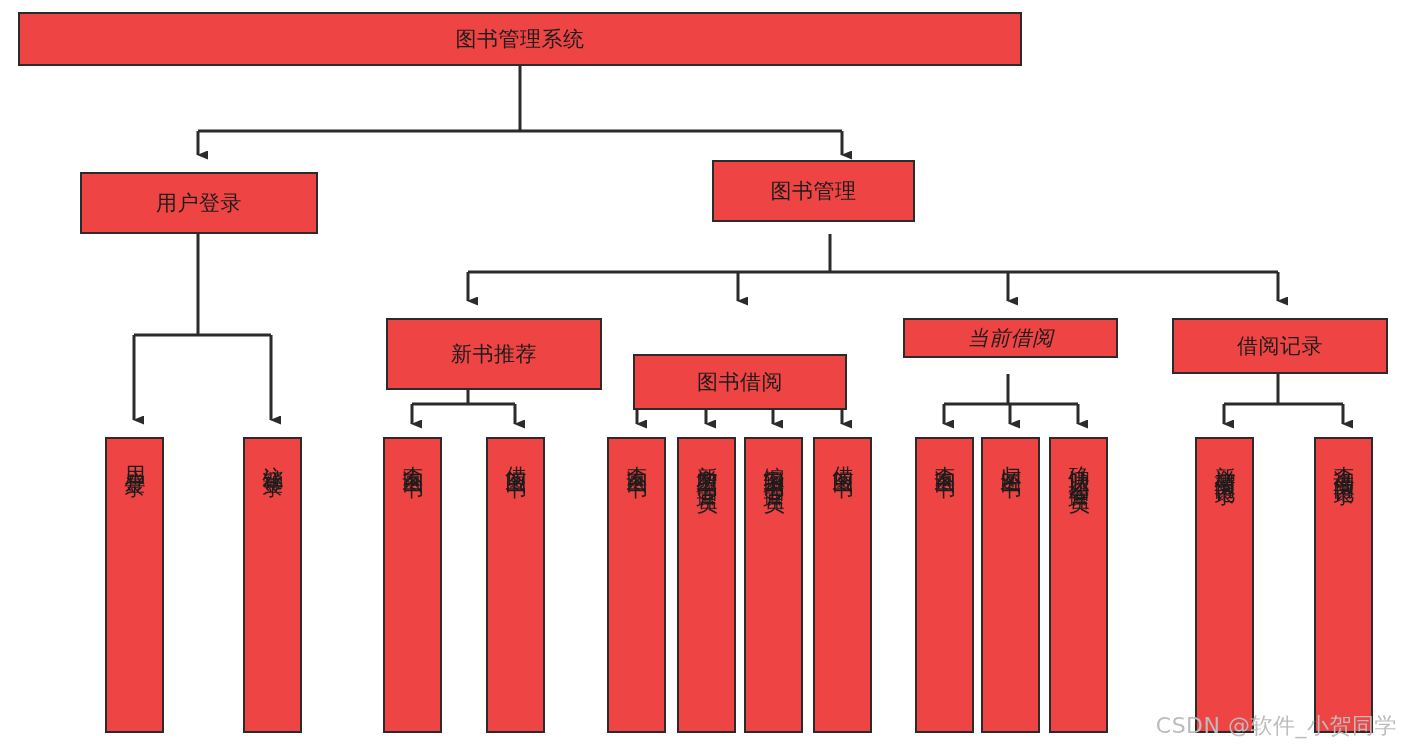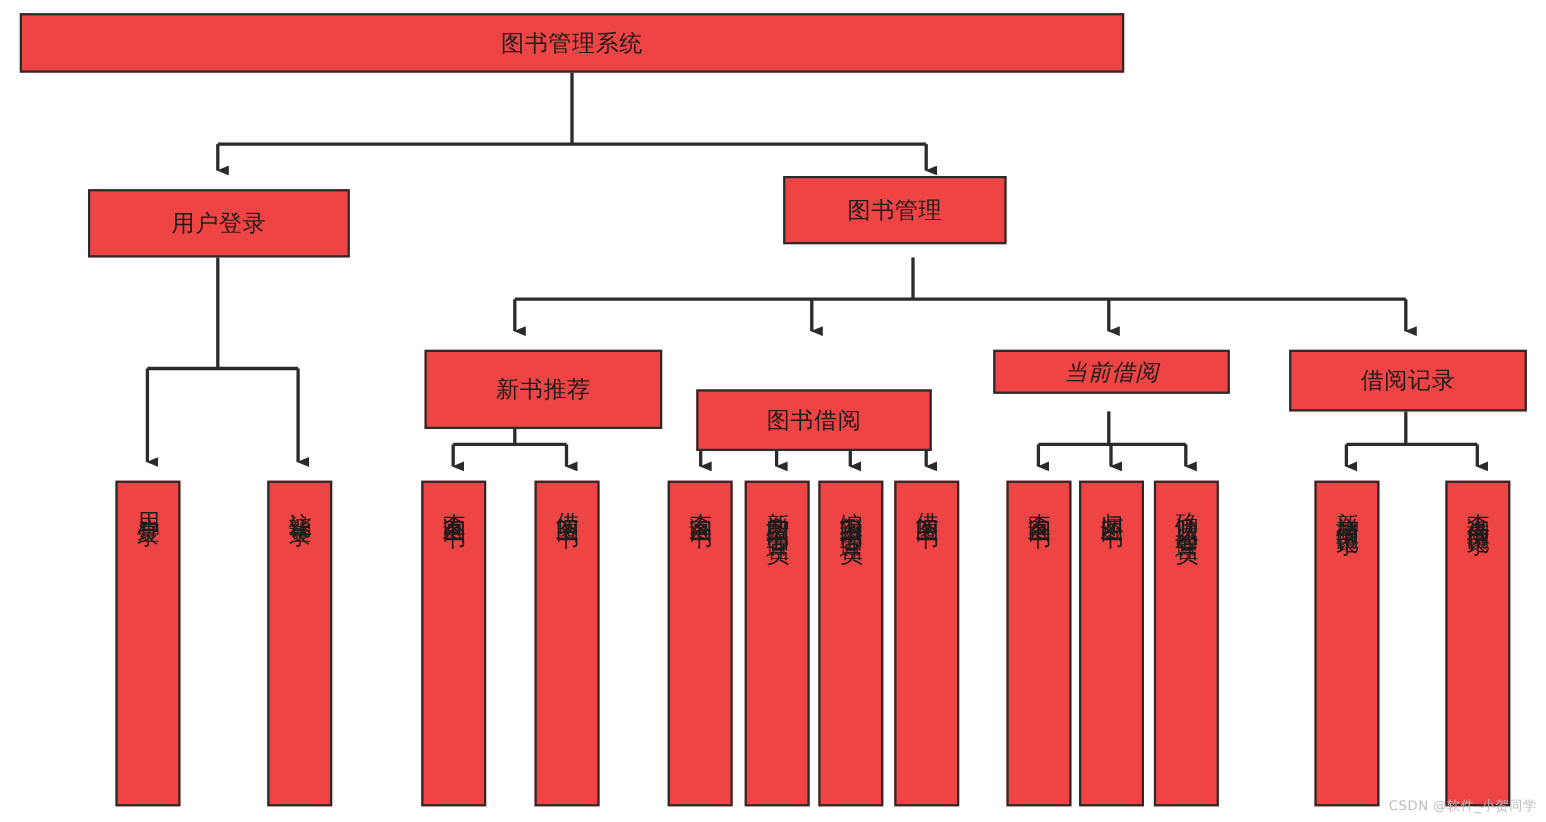--- a/index.html
+++ b/index.html
@@ -51,21 +51,21 @@
     font-size: 21px;
     letter-spacing: 4px;
     line-height: 1;
     white-space: nowrap;
     text-align: left;
   }
   .watermark {
     position: absolute;
     right: 8px;
     bottom: 6px;
-    font-size: 12px;
+    font-size: 22px;
     color: #bcbcbc;
     letter-spacing: 0.5px;
     white-space: nowrap;
     user-select: none;
   }
 </style>
 </head>
 <body>
 
 <div id="canvas">

